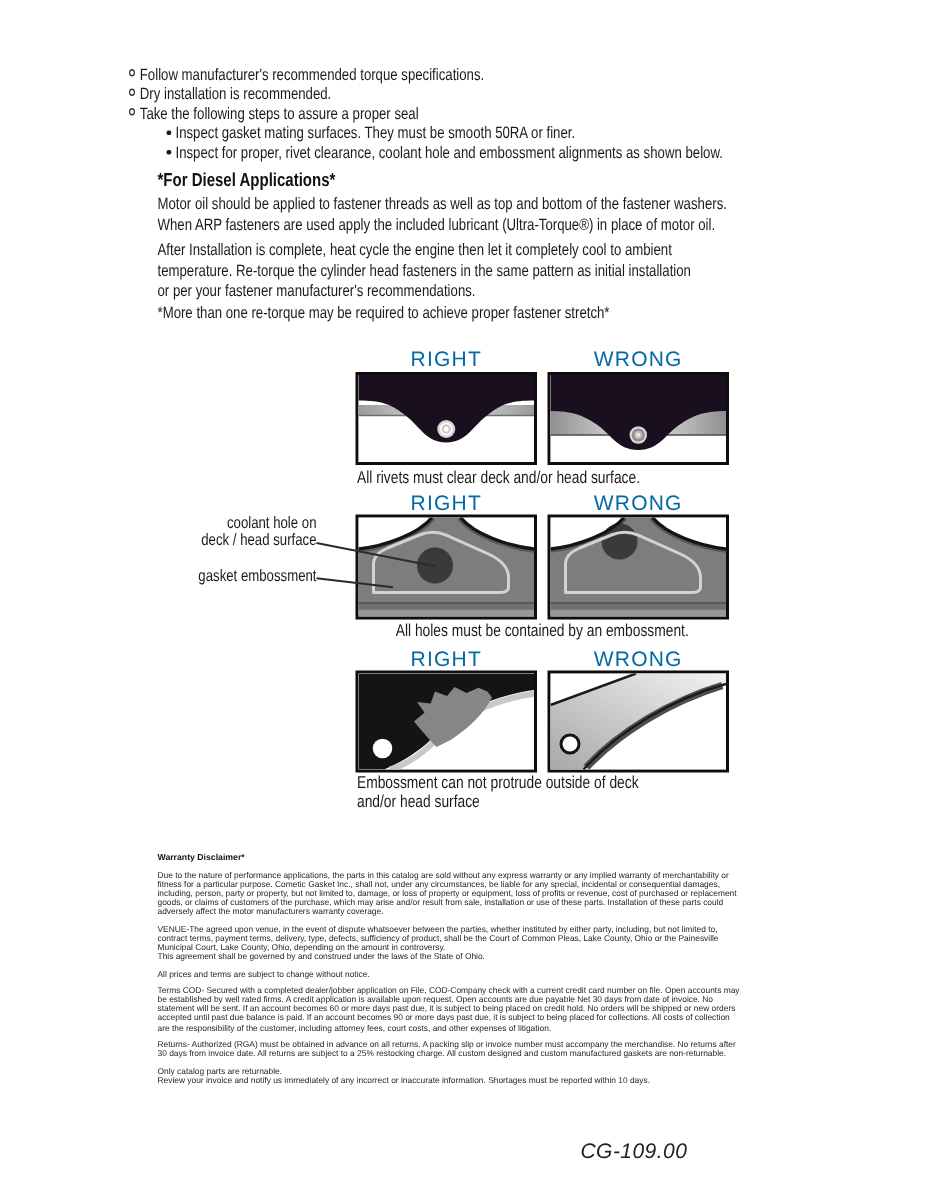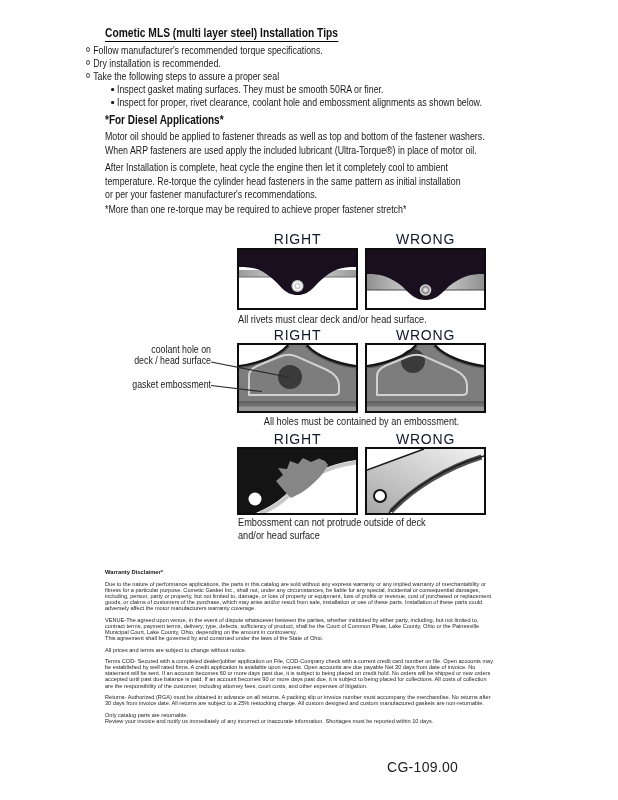--- a/index.html
+++ b/index.html
@@ -12,43 +12,40 @@
   .title{font-size:13.5px;font-weight:bold;color:#111;border-bottom:1.6px solid #000;padding-bottom:1px;display:inline-block;transform:scaleX(0.76);transform-origin:0 0;white-space:nowrap;}
 
   .bullet-line{font-size:11px;line-height:13px;color:#1b1b1b;}
   .bullet-line::before{content:"";display:inline-block;width:3px;height:3px;border:1px solid #333;border-radius:50%;margin-right:4px;vertical-align:2px;}
   .sub-bullet-line{font-size:11px;line-height:13px;color:#1b1b1b;}
   .sub-bullet-line::before{content:"";display:inline-block;width:3.5px;height:3.5px;background:#1b1b1b;border-radius:50%;margin-right:4px;vertical-align:2px;}
 
   .section-heading{font-size:12.5px;font-weight:bold;color:#111;}
   .body-line{font-size:11px;line-height:13.5px;color:#1b1b1b;}
 
-  .rw-label{width:121px;text-align:center;font-size:14px;letter-spacing:.8px;color:#0f172a;}
+  .rw-label{width:121px;text-align:center;font-size:14px;letter-spacing:.8px;color:#0369a1;}
   .diag-box{width:117px;border:2px solid #0d0d0d;background:#fff;line-height:0;}
   .diag-box svg{display:block;}
   .caption-line{font-size:11.5px;line-height:12.5px;color:#1b1b1b;}
   .caption-center{width:249px;text-align:center;}
   .caption-center .caption-line{transform:scaleX(0.8);transform-origin:50% 0;white-space:nowrap;}
   .anno{font-size:11px;line-height:11px;color:#1b1b1b;width:101px;text-align:right;}
 
   .fineprint{width:440px;}
   .fp-heading{font-size:5.8px;font-weight:bold;line-height:6.2px;color:#151515;margin-bottom:5.5px;}
   .fp-para{margin-bottom:5.5px;}
   .fp-line{font-size:5.6px;line-height:6.1px;color:#1f1f1f;white-space:nowrap;}
 
   .footer-code{font-size:14px;letter-spacing:.3px;color:#222;}
 </style>
 </head>
 <body>
 
 <div class="page">
 
-  <div class="abs" style="left:105px;top:23px;">
-    <span class="title">Cometic MLS (multi layer steel) Installation Tips</span>
-  </div>
 
   <div class="abs cond" style="left:86px;top:44px;">
       <div class="bullet-line">Follow manufacturer's recommended torque specifications.</div>
       <div class="bullet-line">Dry installation is recommended.</div>
       <div class="bullet-line">Take the following steps to assure a proper seal</div>
     </div>
   <div class="abs cond" style="left:111px;top:83px;">
       <div class="sub-bullet-line">Inspect gasket mating surfaces.  They must be smooth 50RA or finer.</div>
       <div class="sub-bullet-line">Inspect for proper, rivet clearance, coolant hole and embossment alignments as shown below.</div>
     </div>
@@ -225,15 +222,15 @@
     <div class="fp-para">
         <div class="fp-line">Returns- Authorized (RGA) must be obtained in advance on all returns.  A packing slip or invoice number must accompany the merchandise.  No returns after</div>
         <div class="fp-line">30 days from invoice date.  All returns are subject to a 25% restocking charge.  All custom designed and custom manufactured gaskets are non-returnable.</div>
       </div>
     <div class="fp-para">
         <div class="fp-line">Only catalog parts are returnable.</div>
         <div class="fp-line">Review your invoice and notify us immediately of any incorrect or inaccurate information.  Shortages must be reported within 10 days.</div>
       </div>
   </div>
 
-  <div class="abs footer-code" style="left:387px;top:759px;">CG-109.00</div>
+  <div class="abs footer-code" style="left:387px;top:759px;font-style:italic;">CG-109.00</div>
 
 </div>
 
 </body></html>

